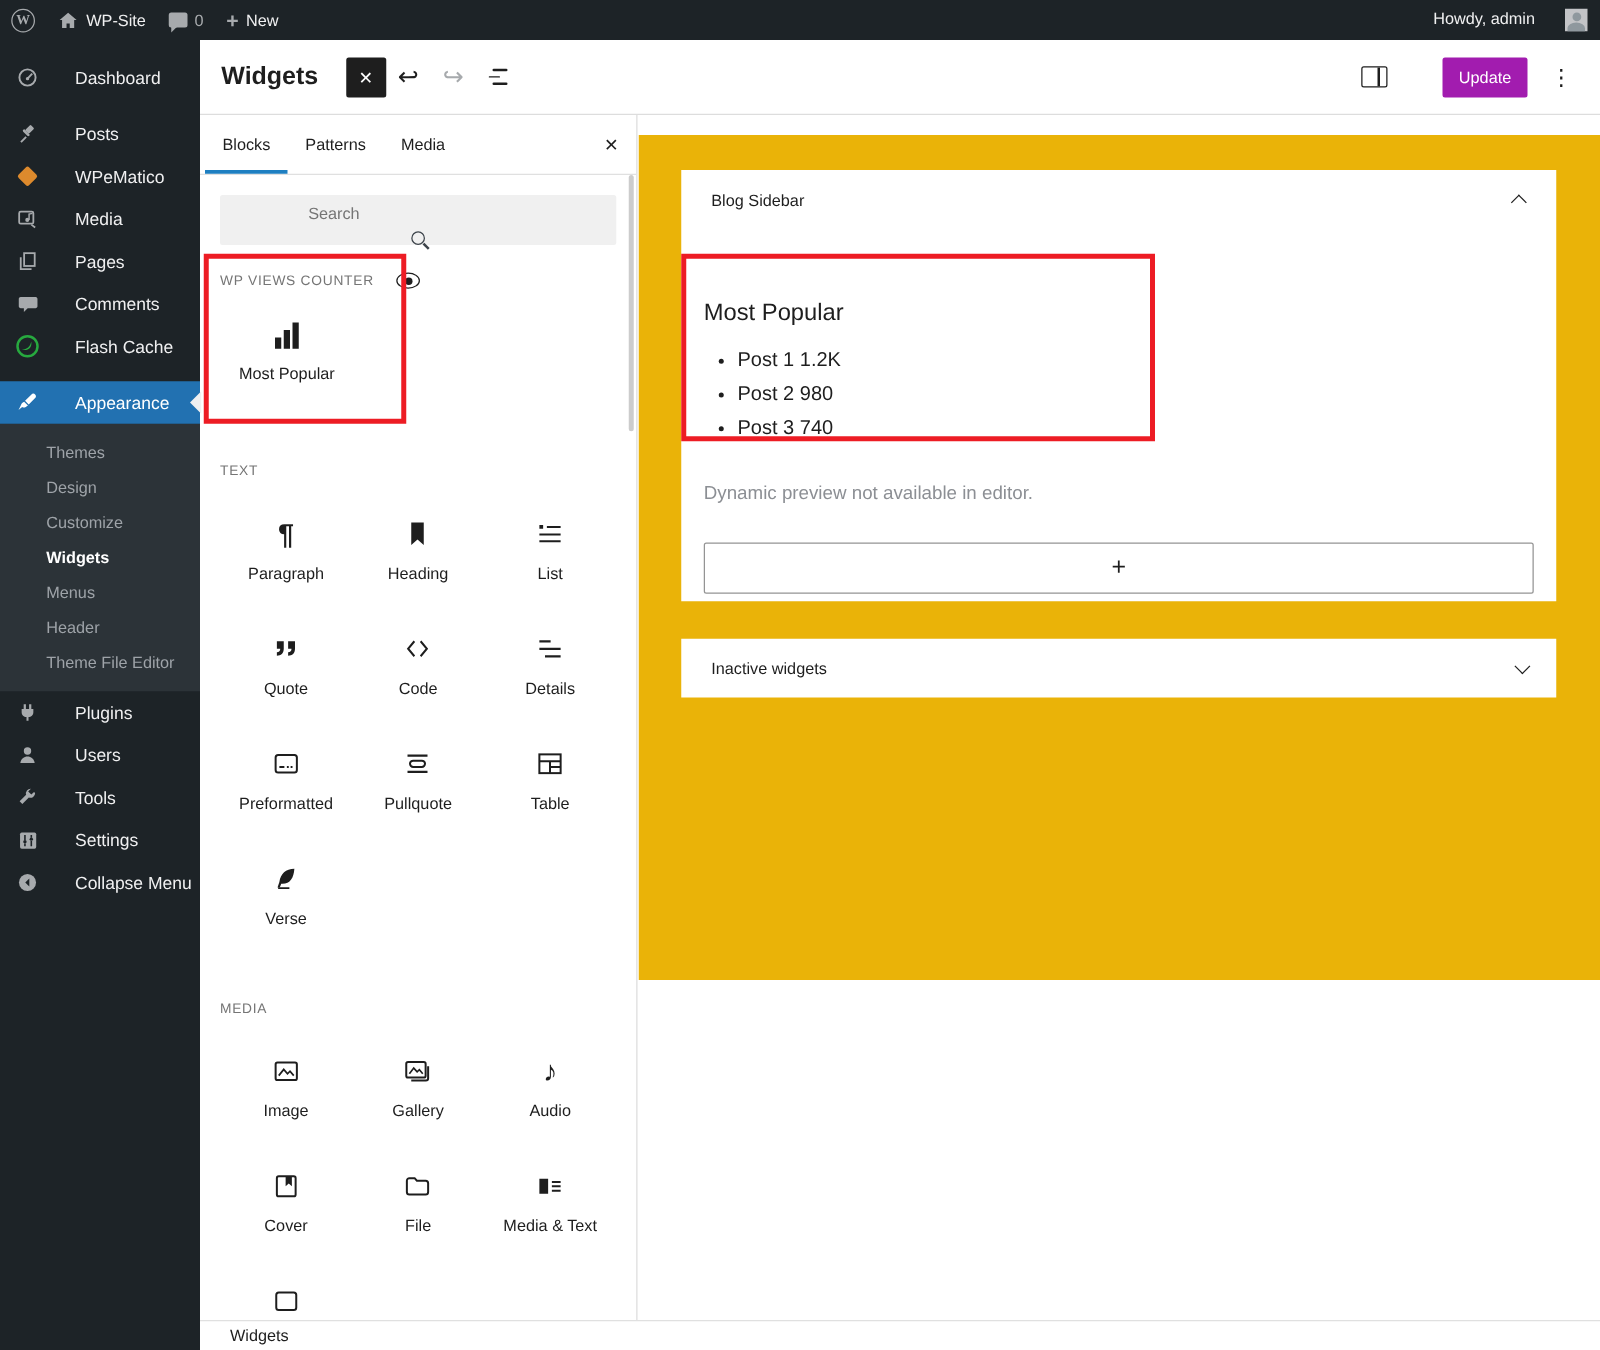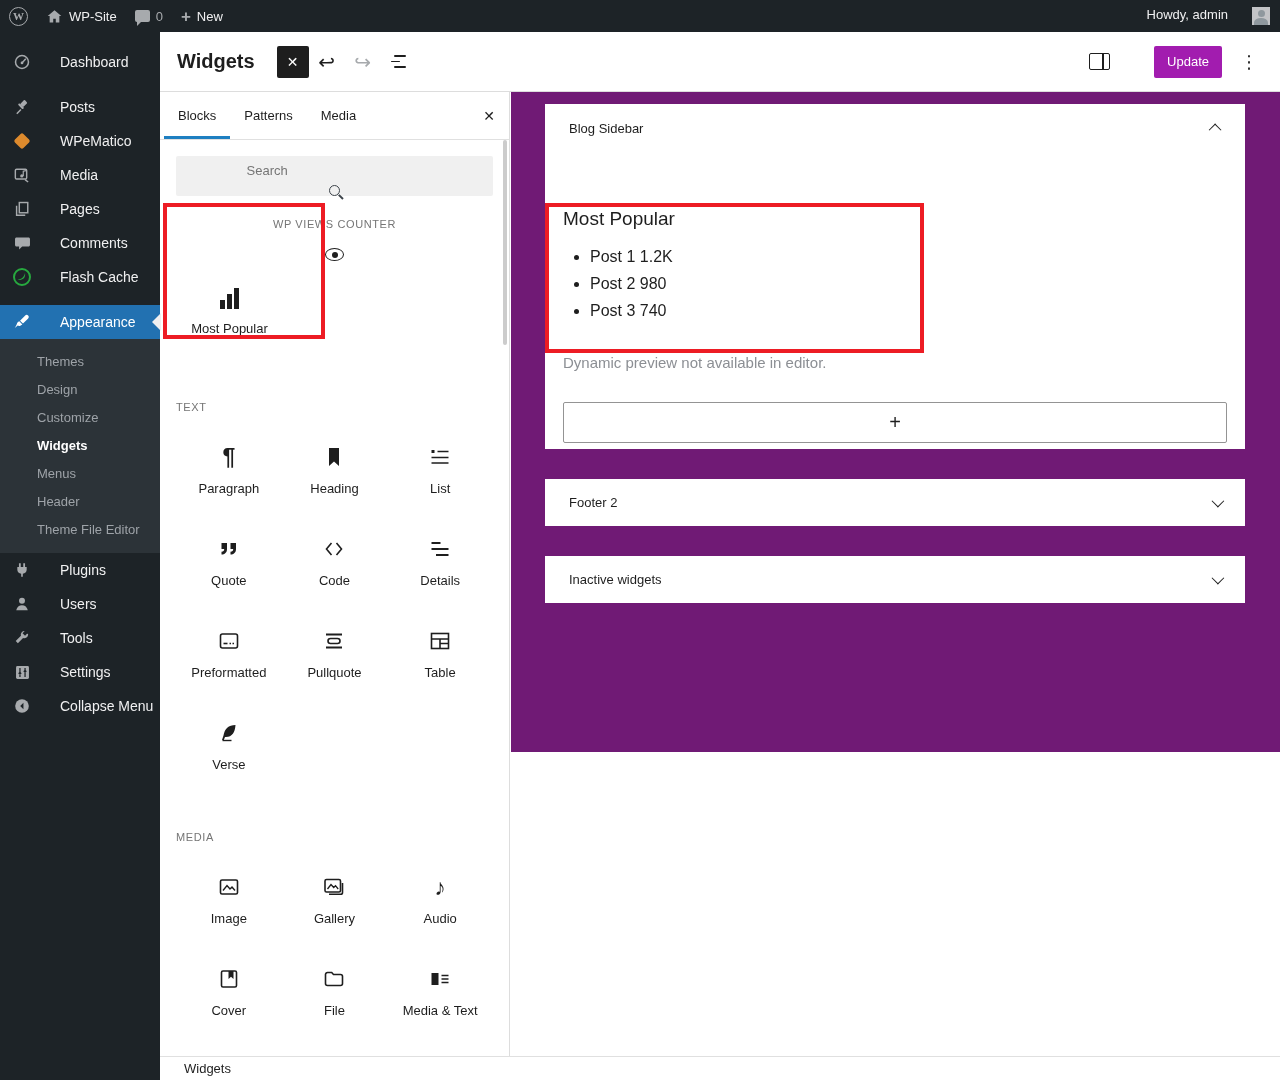--- a/index.html
+++ b/index.html
@@ -58,39 +58,39 @@
   .ins-tab { padding:0 14px; display:flex; align-items:center; font-size:13px; color:#1e1e1e; cursor:pointer; position:relative; font-weight:500; }
   .ins-tab.active::after { content:""; position:absolute; left:0; right:0; bottom:0; height:3px; background:#1e7fc1; }
   .ins-close { position:absolute; right:14px; top:0; height:48px; display:flex; align-items:center; font-size:14px; color:#1e1e1e; cursor:pointer; background:none; border:none; }
   .ins-body { padding:0 16px; }
   .search-box { margin-top:16px; height:40px; background:#f0f0f0; border-radius:2px; display:flex; align-items:center; padding:0 12px;flex-direction:column; }
   .search-box input { flex:1; border:none; background:transparent; outline:none; font-size:13px; font-family:inherit; color:#1e1e1e; }
   .search-box input::placeholder { color:#757575; }
   .mag { width:11px; height:11px; border:1.7px solid #3c434a; border-radius:50%; position:relative; flex:0 0 11px; }
   .mag::after { content:""; position:absolute; width:6px; height:1.7px; background:#3c434a; transform:rotate(45deg); left:8px; top:10px; }
   .section-label { font-size:11px; letter-spacing:0.6px; color:#757575; font-weight:500; display:flex; align-items:center; gap:18px; }
-  .views-label-row { margin-top:22px;flex-direction:column; }
+  .views-label-row { margin-top:22px; }
   .eye { width:19px; height:13px; border:1.6px solid #1e1e1e; border-radius:50%; position:relative; }
   .eye::after { content:""; position:absolute; left:50%; top:50%; transform:translate(-50%,-50%); width:6px; height:6px; border-radius:50%; background:#1e1e1e; }
   .block-grid { display:grid; grid-template-columns:repeat(3,1fr); }
   .block-cell { height:92px; display:flex; flex-direction:column; align-items:center; padding-top:16px; cursor:pointer; border-radius:2px; }
   .block-cell .bicon { height:26px; display:flex; align-items:flex-end; justify-content:center; margin-bottom:12px; color:#1e1e1e; }
   .block-cell .blabel { font-size:13px; color:#1e1e1e; white-space:nowrap; }
   .views-item { width:107px; height:95px; margin-top:8px; padding-top:14px; }
   .text-label { margin-top:37px; }
   .media-label { margin-top:36px; }
   .block-grid { margin-top:14px; }
   .barchart { display:flex; align-items:flex-end; gap:2.5px; }
   .barchart span { width:4.5px; background:#1e1e1e; }
   .b1{height:9px;} .b2{height:15px;} .b3{height:21px;}
   .glyph-icon { font-size:23px; line-height:1; font-weight:bold; }
   .ins-scrollbar { position:absolute; right:2px; top:48px; width:4px; height:205px; background:#ccc; border-radius:2px; }
 
   
-  .content { position:absolute; left:511px; top:76px; width:769px; height:676px; background:#701a75; overflow:hidden; }
+  .content { position:absolute; left:511px; top:108px; width:769px; height:676px; background:#eab308; overflow:hidden; }
   .panel { background:#fff; width:700px; margin-left:34px; }
   .panel-blog { margin-top:28px; height:345px; position:relative; }
   .panel-header { display:flex; align-items:center; justify-content:space-between; padding:0 24px; height:48px; cursor:pointer; }
   .panel-title { font-size:13px; color:#1e1e1e; font-weight:500; }
   .chev { width:9px; height:9px; border-right:1.8px solid #1e1e1e; border-bottom:1.8px solid #1e1e1e; }
   .chev.down { transform:rotate(45deg) translateY(-2px); }
   .chev.up { transform:rotate(-135deg) translateY(-2px); }
   .widget-preview { margin:56px 18px 0; }
   .wp-heading { font-size:19px; color:#1e1e1e; }
   .wp-list { margin:13px 0 0 27px; }
@@ -497,26 +497,20 @@
       </ul>
     </div>
     <div class="wp-note">Dynamic preview not available in editor.</div>
     <button class="appender">
         <span>+</span>
       </button>
   </div>
 
   <div class="panel panel-collapsed">
     <div class="panel-header">
-      <span class="panel-title">Footer 2</span>
-      <span class="chev down"></span>
-    </div>
-  </div>
-  <div class="panel panel-collapsed">
-    <div class="panel-header">
       <span class="panel-title">Inactive widgets</span>
       <span class="chev down"></span>
     </div>
   </div>
 </div>
 
 <div class="footer-bar">
   <span>Widgets</span>
 </div>
 

